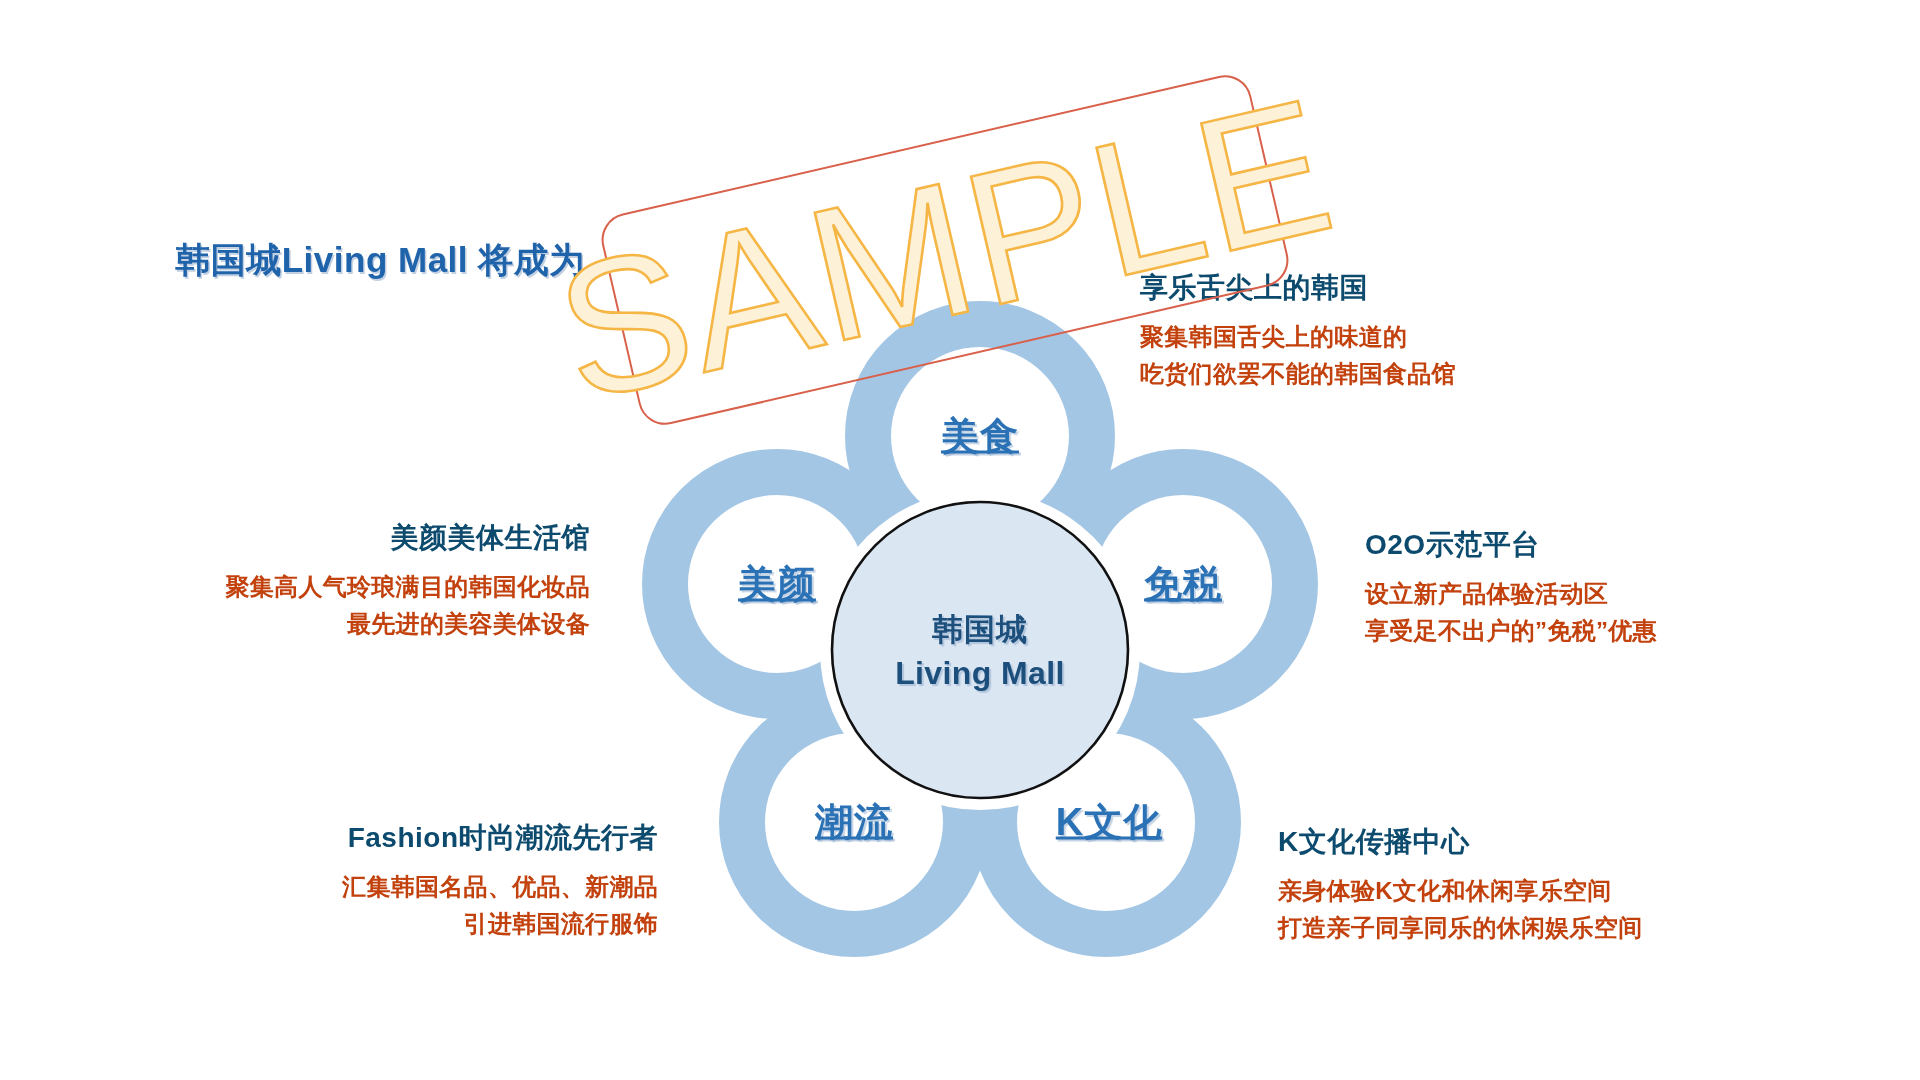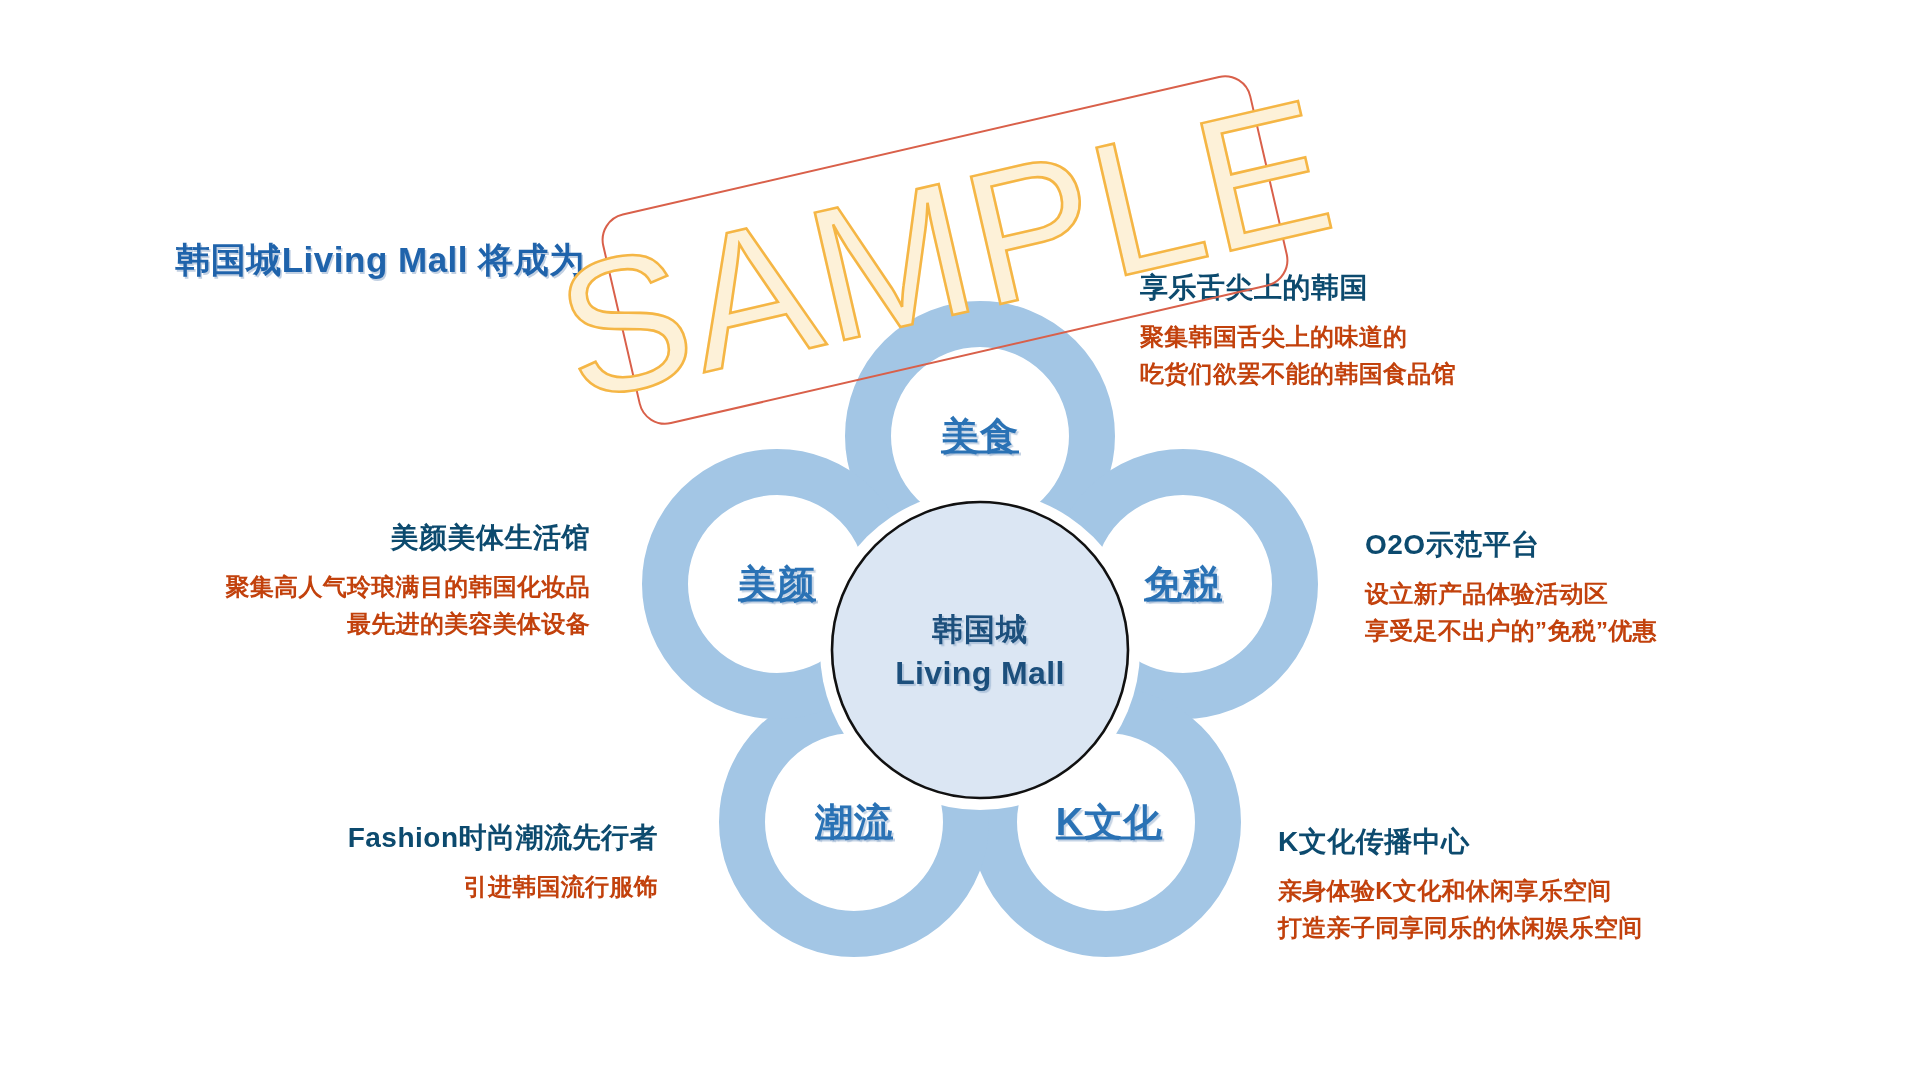--- a/index.html
+++ b/index.html
@@ -187,20 +187,21 @@
   </div>
 
   <div class="callout align-right" id="callout-beauty">
     <div class="co-title">美颜美体生活馆</div>
     <div class="co-body">聚集高人气玲琅满目的韩国化妆品</div>
     <div class="co-body">最先进的美容美体设备</div>
   </div>
 
   <div class="callout align-right" id="callout-fashion">
     <div class="co-title">Fashion时尚潮流先行者</div>
+    <div class="co-body">汇集韩国名品、优品、新潮品</div>
     <div class="co-body">引进韩国流行服饰</div>
   </div>
 
   <div id="watermark">
     <svg width="700" height="290" viewBox="0 0 700 290">
       <g transform="rotate(-13 350 145)">
         <rect x="18" y="38" width="664" height="214" rx="26" ry="26" fill="none" stroke="#d9604a" stroke-width="2"></rect>
         <text x="350" y="210" text-anchor="middle" font-family="&quot;Liberation Sans&quot;, sans-serif" font-size="190" font-weight="400" letter-spacing="2" fill="#fdf1d8" stroke="#f5b645" stroke-width="2.6">SAMPLE</text>
       </g>
     </svg>

